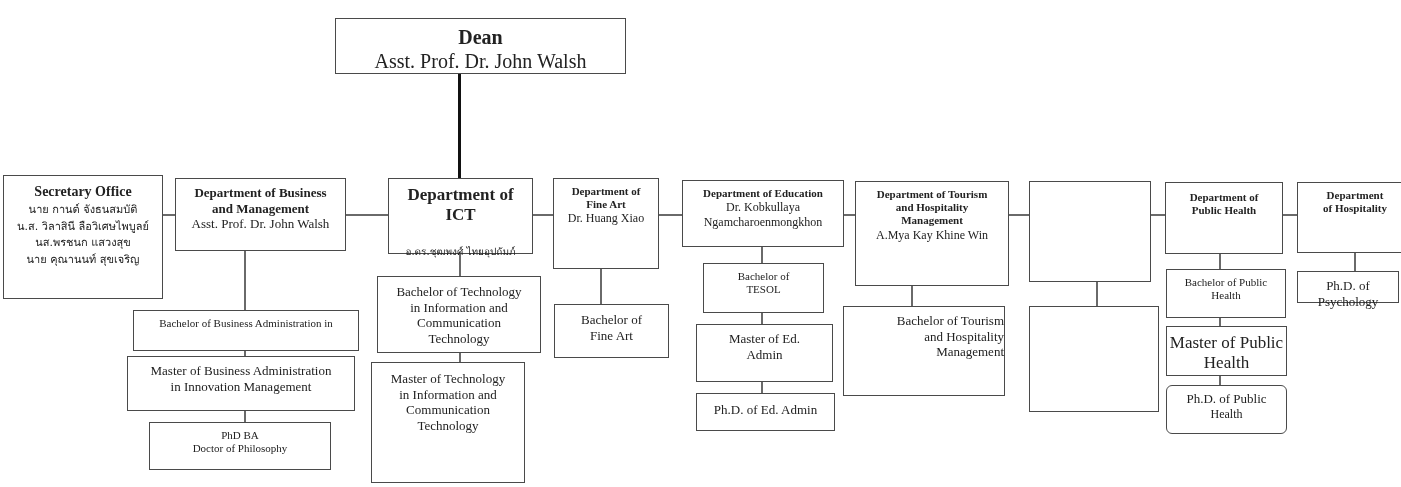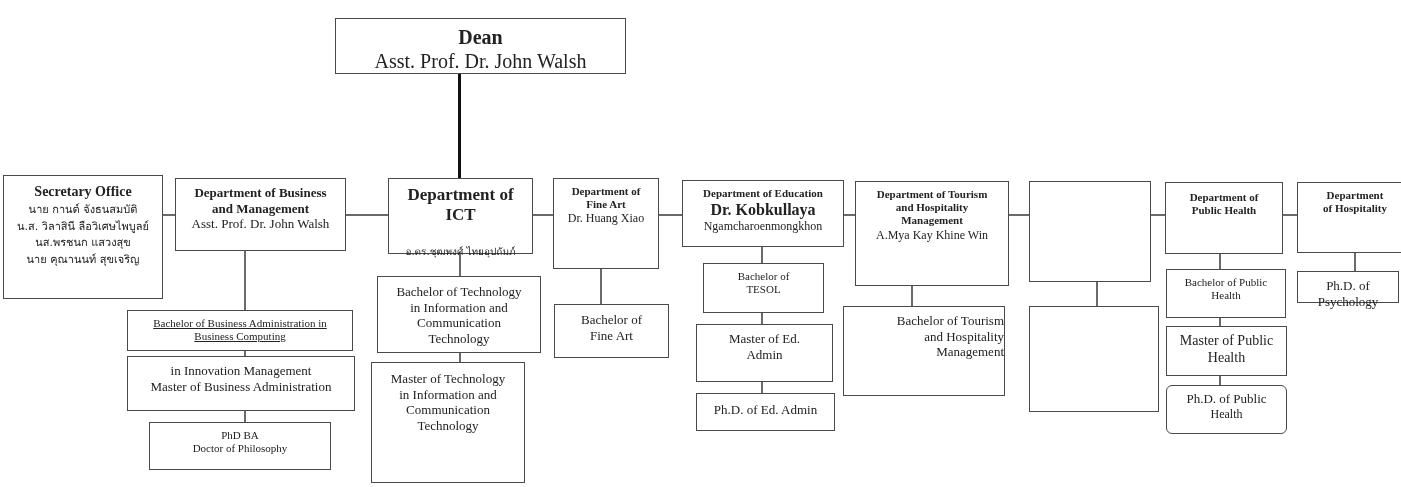--- a/index.html
+++ b/index.html
@@ -52,21 +52,21 @@
 </div>
 
 <div class="box" style="left:553px;top:178px;width:106px;height:91px;font-size:11px;">
   <span class="b">Department of</span>
   <span class="b">Fine Art</span>
   <span class="t" style="font-size:12px;">Dr. Huang Xiao</span>
 </div>
 
 <div class="box" style="left:682px;top:180px;width:162px;height:67px;font-size:11px;">
   <span class="b">Department of Education</span>
-  <span class="t" style="font-size:16px;font-weight:bold;">Dr. Kobkullaya</span>
+  <span class="t" style="font-size:12px;">Dr. Kobkullaya</span>
   <span class="t" style="font-size:12px;">Ngamcharoenmongkhon</span>
 </div>
 
 <div class="box" style="left:855px;top:181px;width:154px;height:105px;font-size:11px;">
   <span class="b">Department of Tourism</span>
   <span class="b">and Hospitality</span>
   <span class="b">Management</span>
   <span class="t" style="font-size:12px;">A.Mya Kay Khine Win</span>
 </div>
 
@@ -77,27 +77,26 @@
 <div class="box" style="left:1165px;top:182px;width:118px;height:72px;font-size:11px;padding-top:8px;">
   <span class="b">Department of</span>
   <span class="b">Public Health</span>
 </div>
 
 <div class="box" style="left:1297px;top:182px;width:116px;height:71px;font-size:11px;">
   <span class="b">Department</span>
   <span class="b">of Hospitality</span>
 </div>
 
-<div class="box" style="left:127px;top:310px;width:226px;height:41px;font-size:11px;padding-top:6px;text-decoration:underline;">
+<div class="box" style="left:133px;top:310px;width:226px;height:41px;font-size:11px;padding-top:6px;">
   <span class="t">Bachelor of Business Administration in</span>
-  <span class="t">Business Computing</span>
 </div>
 <div class="box" style="left:127px;top:356px;width:228px;height:55px;font-size:13px;">
+  <span class="t">Master of Business Administration</span>
   <span class="t">in Innovation Management</span>
-  <span class="t">Master of Business Administration</span>
 </div>
 <div class="box" style="left:149px;top:422px;width:182px;height:48px;font-size:11px;">
   <span class="t">PhD BA</span>
   <span class="t">Doctor of Philosophy</span>
 </div>
 
 <div class="box" style="left:371px;top:276px;width:164px;height:77px;font-size:13px;padding-top:7px;margin-left:6px;">
   <span class="t">Bachelor of Technology</span>
   <span class="t">in Information and</span>
   <span class="t">Communication</span>
@@ -134,21 +133,21 @@
 </div>
 
 <div class="box" style="left:1029px;top:306px;width:130px;height:106px;">
   <span class="t"></span>
 </div>
 
 <div class="box" style="left:1166px;top:269px;width:120px;height:49px;font-size:11px;padding-top:6px;">
   <span class="t">Bachelor of Public</span>
   <span class="t">Health</span>
 </div>
-<div class="box" style="left:1166px;top:326px;width:121px;height:50px;font-size:14px;padding-top:6px;">
+<div class="box" style="left:1166px;top:326px;width:121px;height:50px;font-size:17px;padding-top:6px;">
   <span class="t">Master of Public</span>
   <span class="t">Health</span>
 </div>
 <div class="box" style="left:1166px;top:385px;width:121px;height:49px;font-size:12px;padding-top:5px;border-radius:6px;">
   <span class="t" style="font-size:13px;">Ph.D. of Public</span>
   <span class="t">Health</span>
 </div>
 
 <div class="box" style="left:1297px;top:271px;width:102px;height:32px;font-size:13px;padding-top:6px;">
   <span class="t">Ph.D. of</span>

